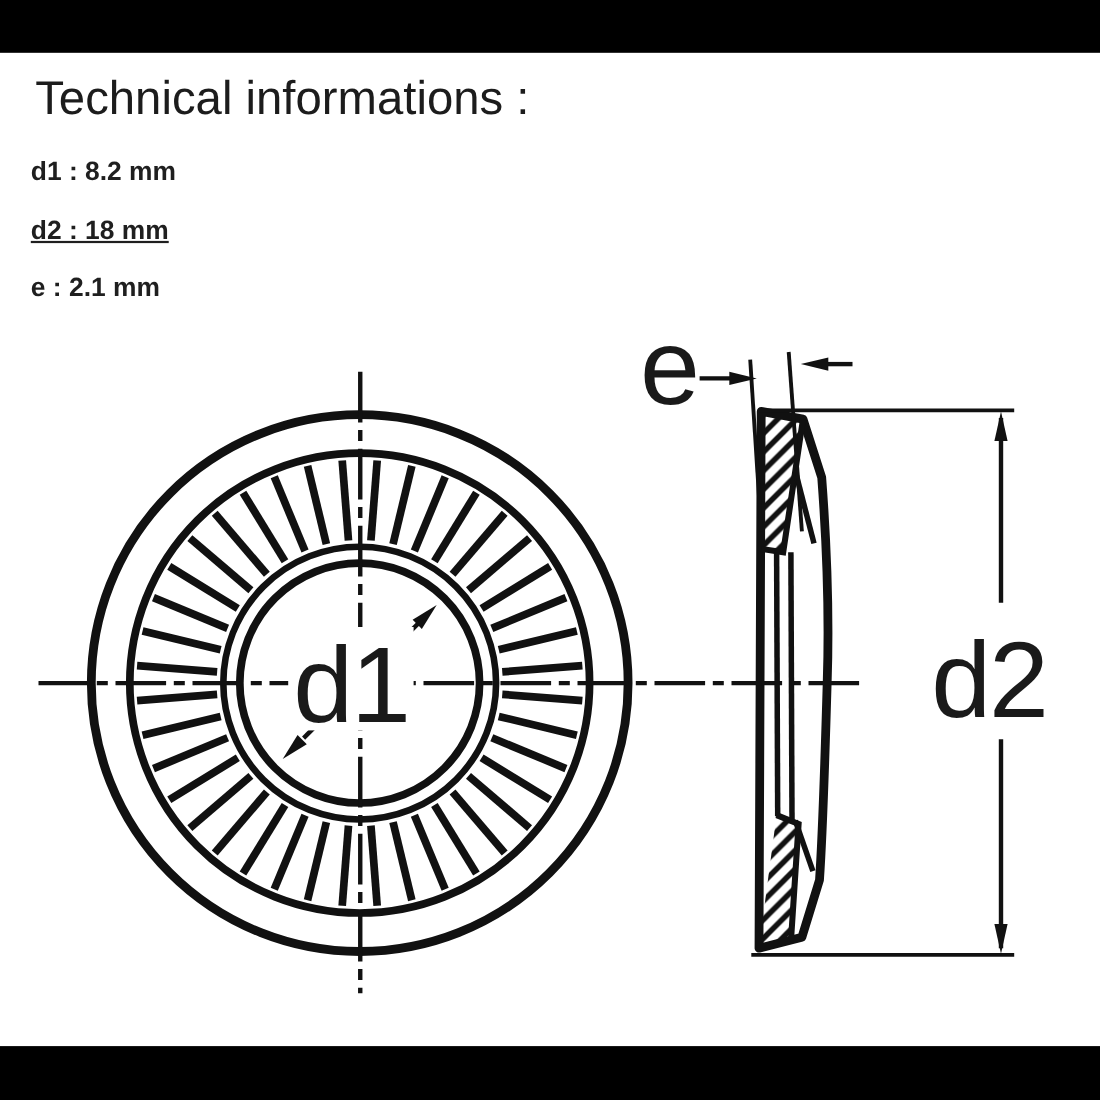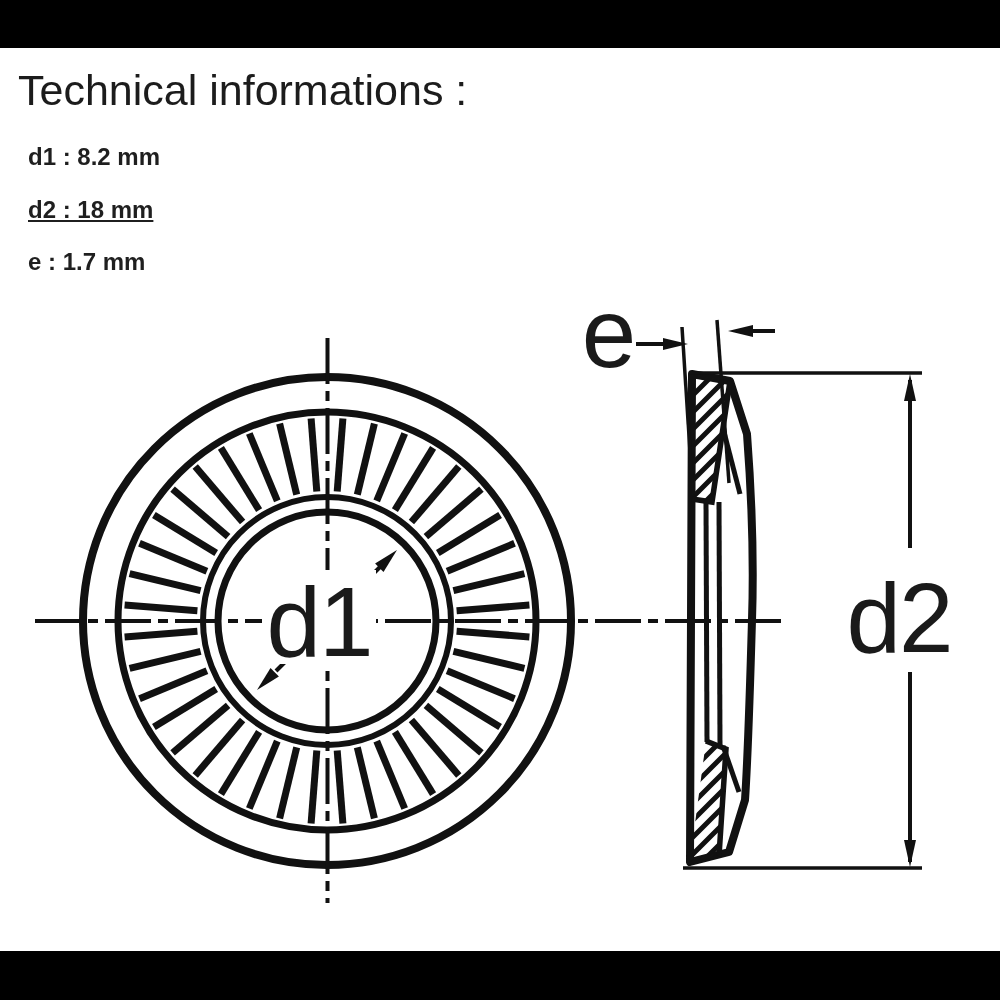--- a/index.html
+++ b/index.html
@@ -5,21 +5,21 @@
   html,body{margin:0;padding:0;}
   body{
     width:1000px;height:1000px;position:relative;overflow:hidden;
     background:#ffffff;
     font-family:"Liberation Sans", sans-serif;
   }
   .bar{position:absolute;left:0;width:1000px;background:#000;}
   #top-bar{top:0;height:48px;}
   #bottom-bar{top:951px;height:49px;}
   #title{
-    position:absolute;left:18px;top:66px;
+    position:absolute;left:32px;top:66px;
     font-size:43px;color:#1c1c1c;letter-spacing:0px;
     white-space:nowrap;
   }
   .spec{
     position:absolute;left:28px;
     font-size:24px;font-weight:bold;color:#1f1f1f;
     white-space:nowrap;
   }
   #spec-d1{top:143px;text-align:center;}
   #spec-d2{top:196px;text-decoration:underline;}
@@ -32,21 +32,21 @@
 </style>
 </head>
 <body>
 
 <div id="top-bar" class="bar"></div>
 <div id="bottom-bar" class="bar"></div>
 
 <div id="title">Technical informations :</div>
 <div id="spec-d1" class="spec">d1 : 8.2 mm</div>
 <div id="spec-d2" class="spec">d2 : 18 mm</div>
-<div id="spec-e" class="spec">e : 1.7 mm</div>
+<div id="spec-e" class="spec">e : 2.1 mm</div>
 
 <svg id="drawing-svg" width="1000" height="1000" viewBox="0 0 1000 1000">
   <defs>
     <pattern id="hatch" patternUnits="userSpaceOnUse" width="17" height="17">
       <path d="M-4,21 L21,-4 M-4,4 L4,-4 M13,21 L21,13" stroke="#111" stroke-width="5" fill="none"></path>
     </pattern>
   </defs>
 
   <g stroke="#111" fill="none">
     <circle cx="327" cy="621" r="244" stroke-width="8"></circle>

